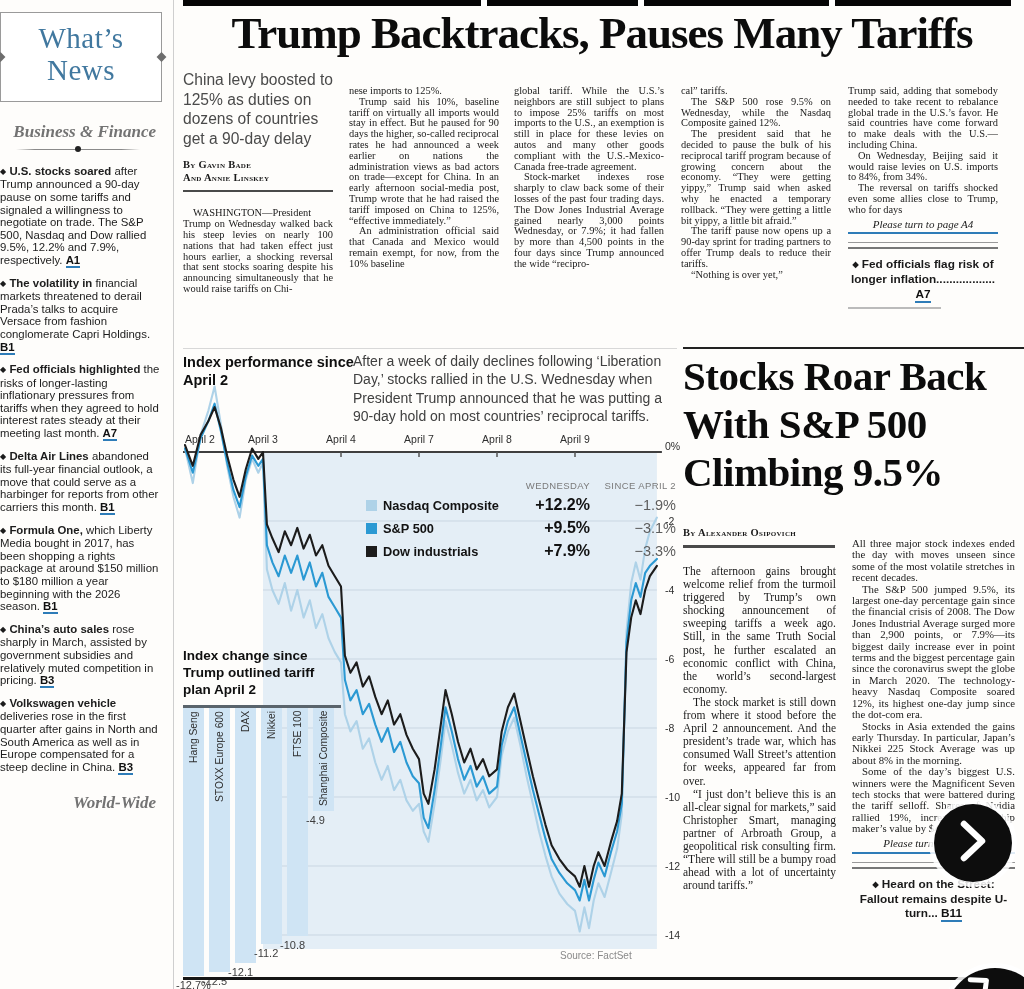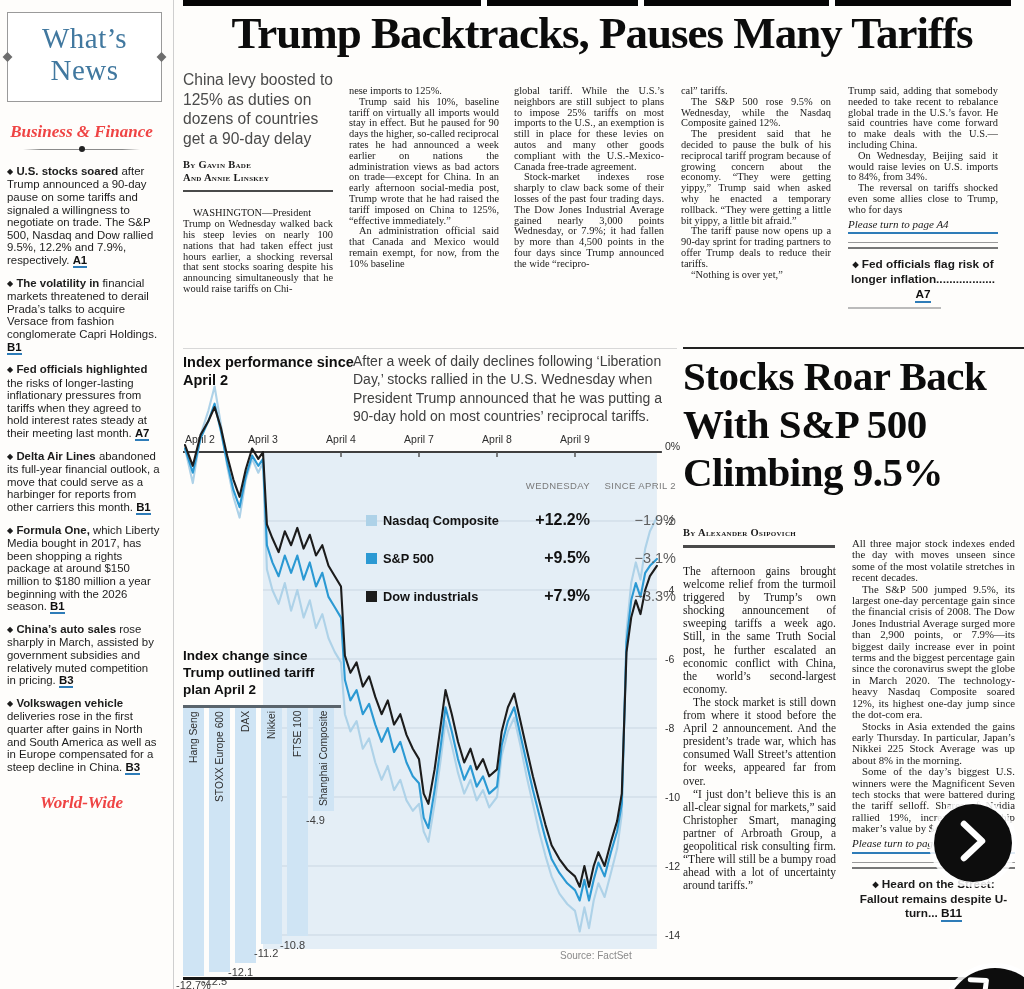--- a/index.html
+++ b/index.html
@@ -1,26 +1,26 @@
 <!DOCTYPE html>
 <html><head>
 <meta charset="utf-8">
 <style>
   html,body{margin:0;padding:0;background:#e8e8e8;}
   .page{position:relative;width:1024px;height:989px;background:#fefdfb;overflow:hidden;
         font-family:"Liberation Sans",sans-serif;color:#1a1a1a;}
 
   
-  .sidebar{position:absolute;left:0;top:0;width:170px;height:989px;padding:0 4px 0 7px;box-sizing:border-box;overflow:hidden;}
+  .sidebar{position:absolute;left:0;top:0;width:170px;height:989px;padding:0 4px 0 0;box-sizing:border-box;overflow:hidden;}
   .vrule{position:absolute;left:173px;top:0;width:1px;height:989px;background:#cfcfcf;}
   .wn-box{position:relative;margin:12px 4px 0 0;border:1px solid #9a9a9a;padding:10px 0 14px;text-align:center;background:#fff;}
   .wn-box::before,.wn-box::after{content:"";position:absolute;top:50%;width:7px;height:7px;background:#6d6d6d;transform:translateY(-50%) rotate(45deg);}
   .wn-box::before{left:-4px;} .wn-box::after{right:-4px;}
   .wn-title{font-family:"Liberation Serif",serif;font-size:29px;line-height:1.1;color:#41789f;letter-spacing:.5px;}
-  .section-head{font-family:"Liberation Serif",serif;font-style:italic;font-weight:700;font-size:17px;text-align:center;margin:20px 10px 0 0;color:#ef4444;}
+  .section-head{font-family:"Liberation Serif",serif;font-style:italic;font-weight:700;font-size:17px;text-align:right;margin:20px 10px 0 0;color:#737373;}
   .rule-dot{position:relative;height:10px;margin:3px 26px 10px 16px;}
   .rule-dot::before{content:"";position:absolute;left:0;right:0;top:4px;height:1.5px;
      background:linear-gradient(90deg,rgba(120,120,120,0),#8a8a8a 15%,#8a8a8a 85%,rgba(120,120,120,0));}
   .rule-dot::after{content:"";position:absolute;left:50%;top:1px;width:6px;height:6px;border-radius:50%;background:#222;transform:translateX(-50%);}
   .news-item{font-size:11.4px;line-height:12.6px;margin:0 6px 10px 0;color:#1c1c1c;}
   .bullet{font-size:8px;vertical-align:1px;margin-right:1px;}
   .pageref{font-weight:700;color:#111;border-bottom:2px solid #2e7cb8;cursor:pointer;}
 
   
   .topbar{position:absolute;left:183px;top:0;width:828px;height:6px;
@@ -29,33 +29,33 @@
      font-weight:700;font-size:45px;letter-spacing:-1px;text-align:center;color:#0c0c0c;white-space:nowrap;}
   .lead-col{position:absolute;top:70px;width:150px;height:279px;overflow:hidden;
      font-family:"Liberation Serif",serif;font-size:10.4px;line-height:10.8px;text-align:justify;}
   #lc0{left:183px;} #lc1{left:349px;} #lc2{left:514px;} #lc3{left:681px;} #lc4{left:848px;height:auto;overflow:visible;}
   .deck{font-family:"Liberation Sans",sans-serif;font-size:15.6px;line-height:1.26;color:#4a4a4a;margin-bottom:9px;text-align:left;}
   .byline{font-family:"Liberation Serif",serif;font-size:10.5px;font-variant:small-caps;font-weight:600;letter-spacing:.3px;line-height:1.3;text-align:left;}
   .byline-rule{height:2.5px;background:#4a4a4a;margin:5px 0 7px;}
   .paras p{margin:0;text-indent:10px;}
   .paras p:first-child{text-indent:0;margin-top:16px;}
   .paras.indent-all p{text-indent:10px;}
-  .jump{font-family:"Liberation Serif",serif;font-style:italic;font-size:11px;text-align:left;
+  .jump{font-family:"Liberation Serif",serif;font-style:italic;font-size:11px;text-align:center;
         border-bottom:2px solid #2e7cb8;padding:1px 0 3px;margin-top:2px;}
   .sep2{border-top:1px solid #999;border-bottom:2px solid #777;height:4px;margin:8px 0;}
   .related-item{font-family:Liberation Sans, sans-serif;font-weight:700;font-size:11.8px;line-height:1.25;margin-bottom:5px;text-align:center;}
   .endrule{width:62%;height:2px;background:#bbb;margin-top:5px;}
   .hair1{position:absolute;left:183px;top:348px;width:494px;height:1px;background:#d8d8d8;}
 
   
   #line-fig{position:absolute;left:180px;top:352px;width:500px;height:632px;}
   .fig-title{position:absolute;left:3px;top:2px;width:175px;font-weight:700;font-size:14.5px;line-height:1.22;color:#0f0f0f;}
   .fig-caption{position:absolute;left:173px;top:0;width:332px;font-size:14px;line-height:1.32;color:#404040;}
   #line-svg{position:absolute;left:0;top:0;}
-  #legend{position:absolute;left:186px;top:128px;display:grid;grid-template-columns:146px 78px 86px;row-gap:20px;align-items:baseline;}
+  #legend{position:absolute;left:186px;top:128px;display:grid;grid-template-columns:146px 78px 86px;row-gap:5px;align-items:baseline;}
   .lg-head{font-size:9.5px;color:#7a7a7a;letter-spacing:.4px;text-align:right;}
   .lg-name{font-size:12.8px;font-weight:700;color:#121212;white-space:nowrap;}
   .lg-swatch{display:inline-block;width:11px;height:11px;margin-right:6px;vertical-align:-1px;}
   .lg-wed{font-size:16px;font-weight:700;text-align:right;color:#111;}
   .lg-since{font-size:14.5px;text-align:right;color:#5d5d5d;}
   .source{position:absolute;left:380px;top:598px;font-size:10px;color:#8a8a8a;}
 
   
   #bar-fig{position:absolute;left:183px;top:648px;width:162px;}
   .fig-title2{font-weight:700;font-size:13.5px;line-height:1.25;color:#0f0f0f;}

